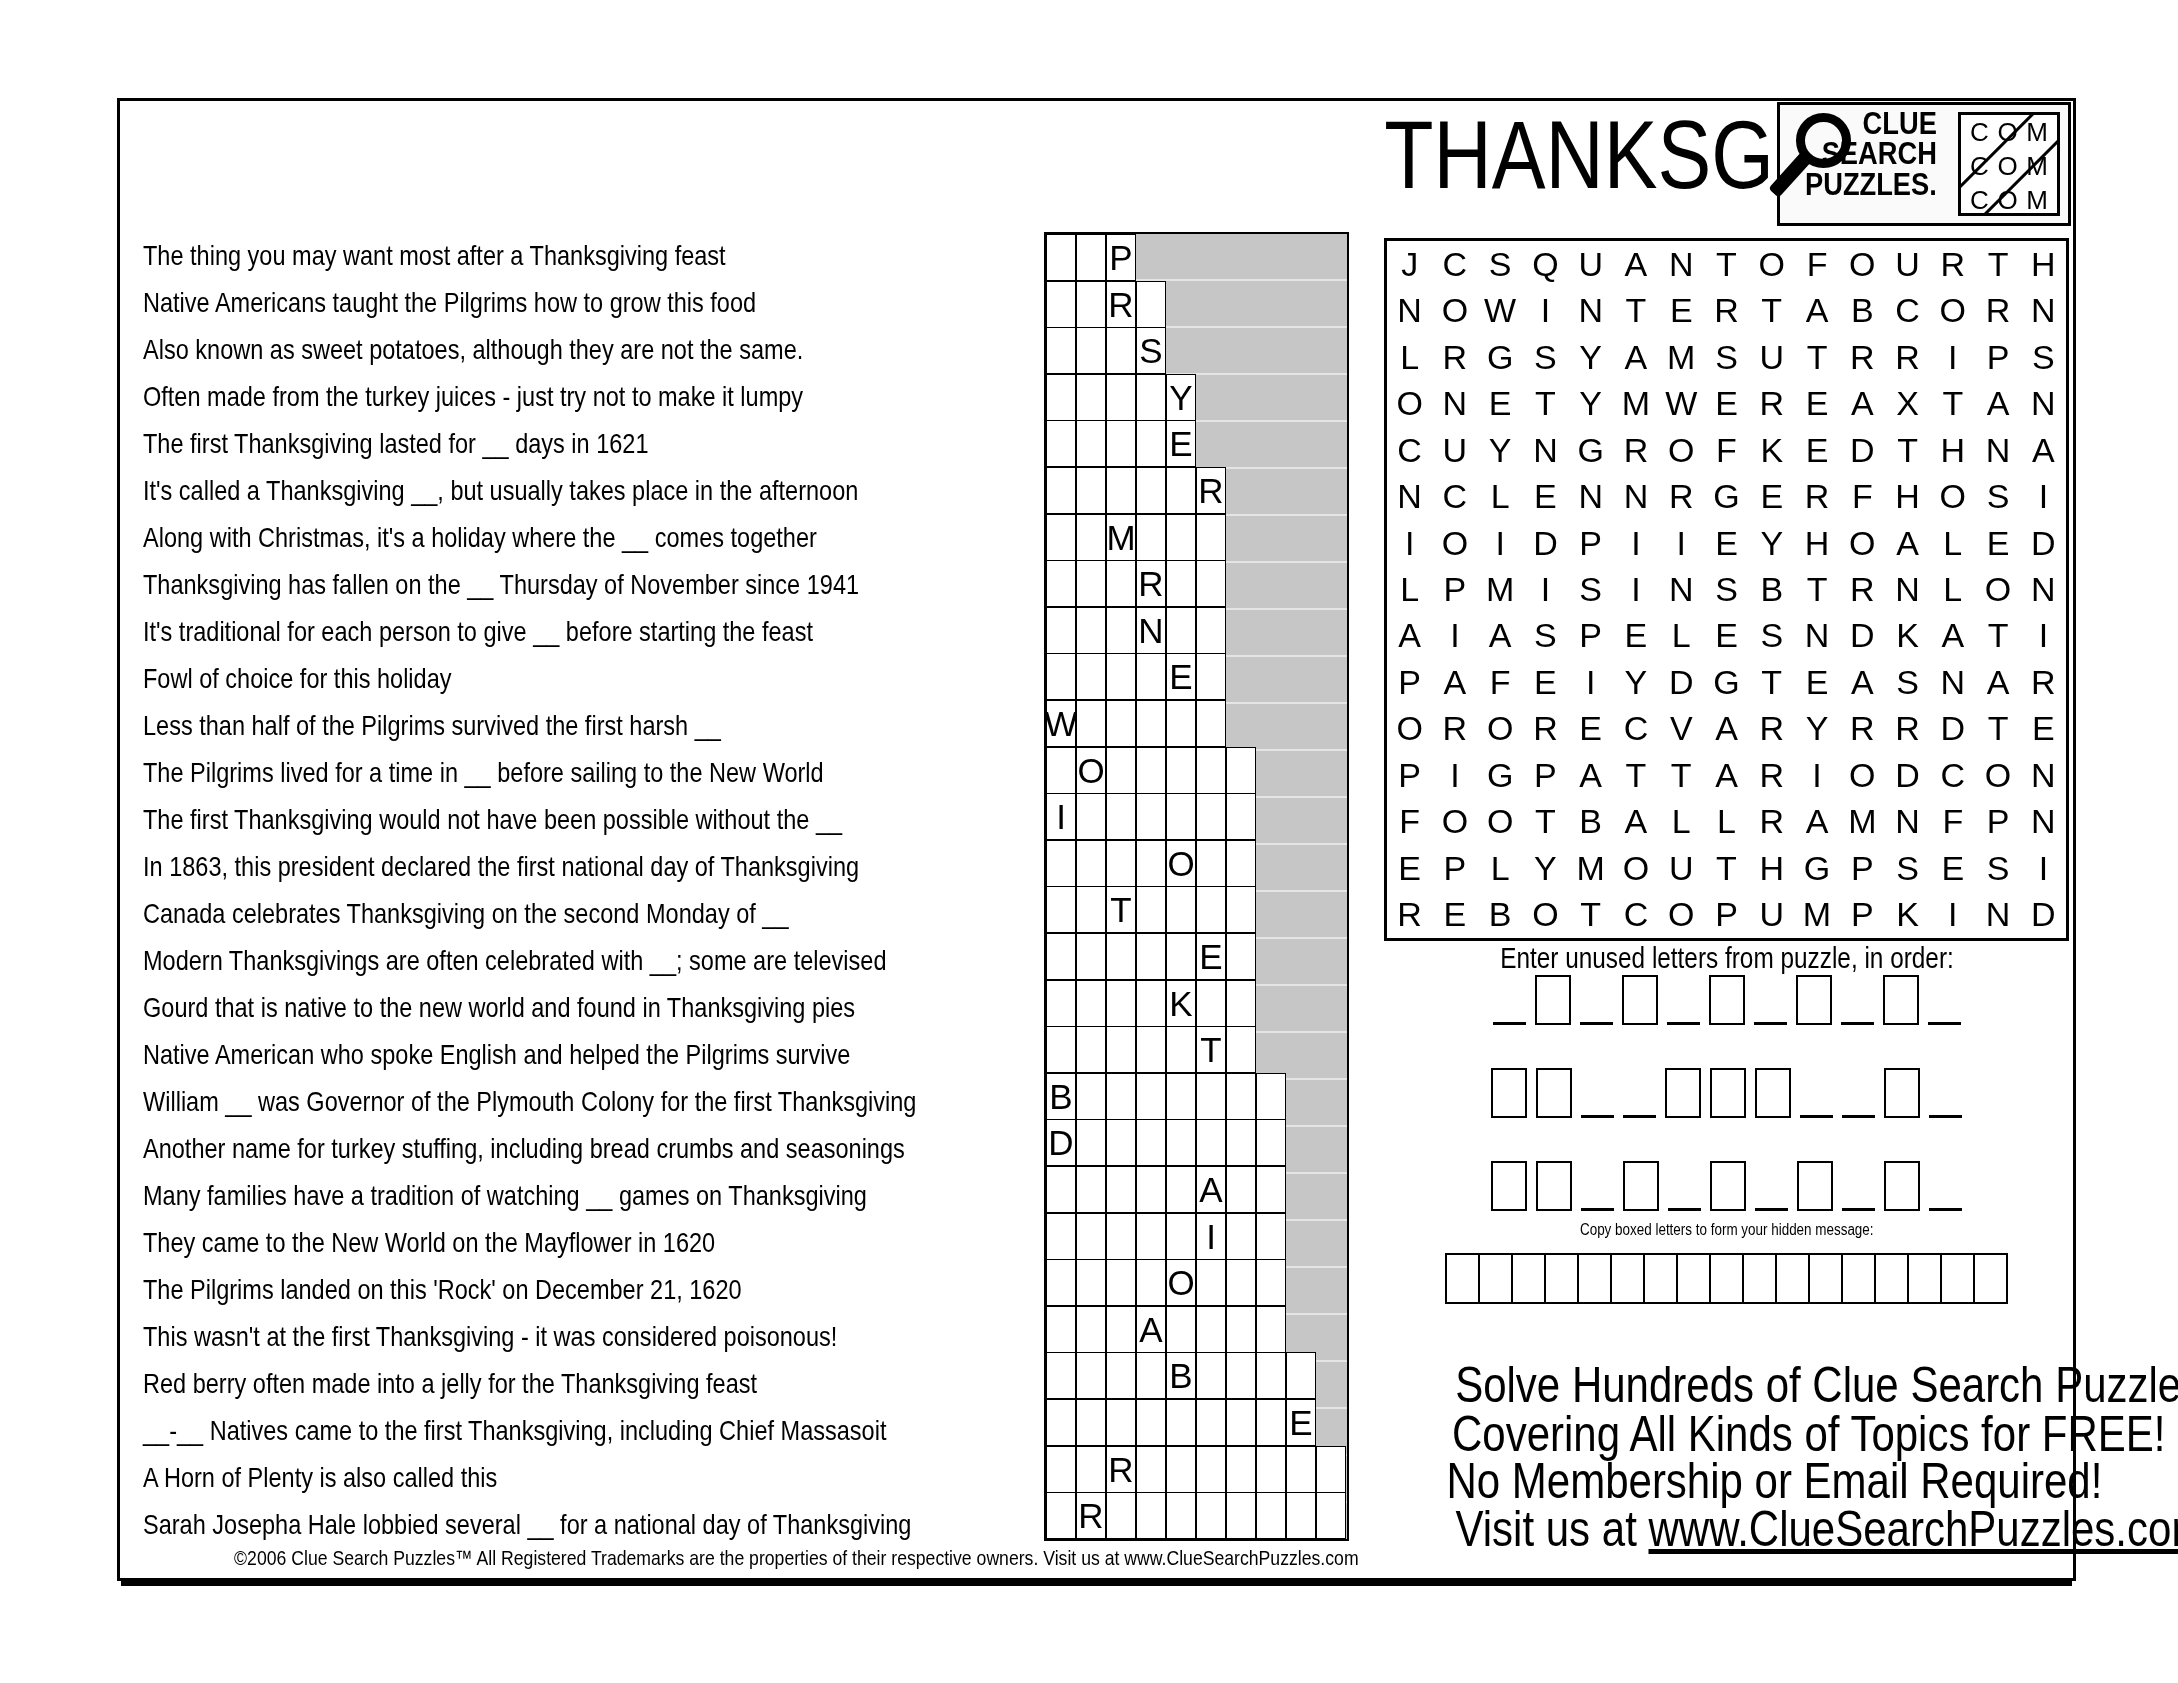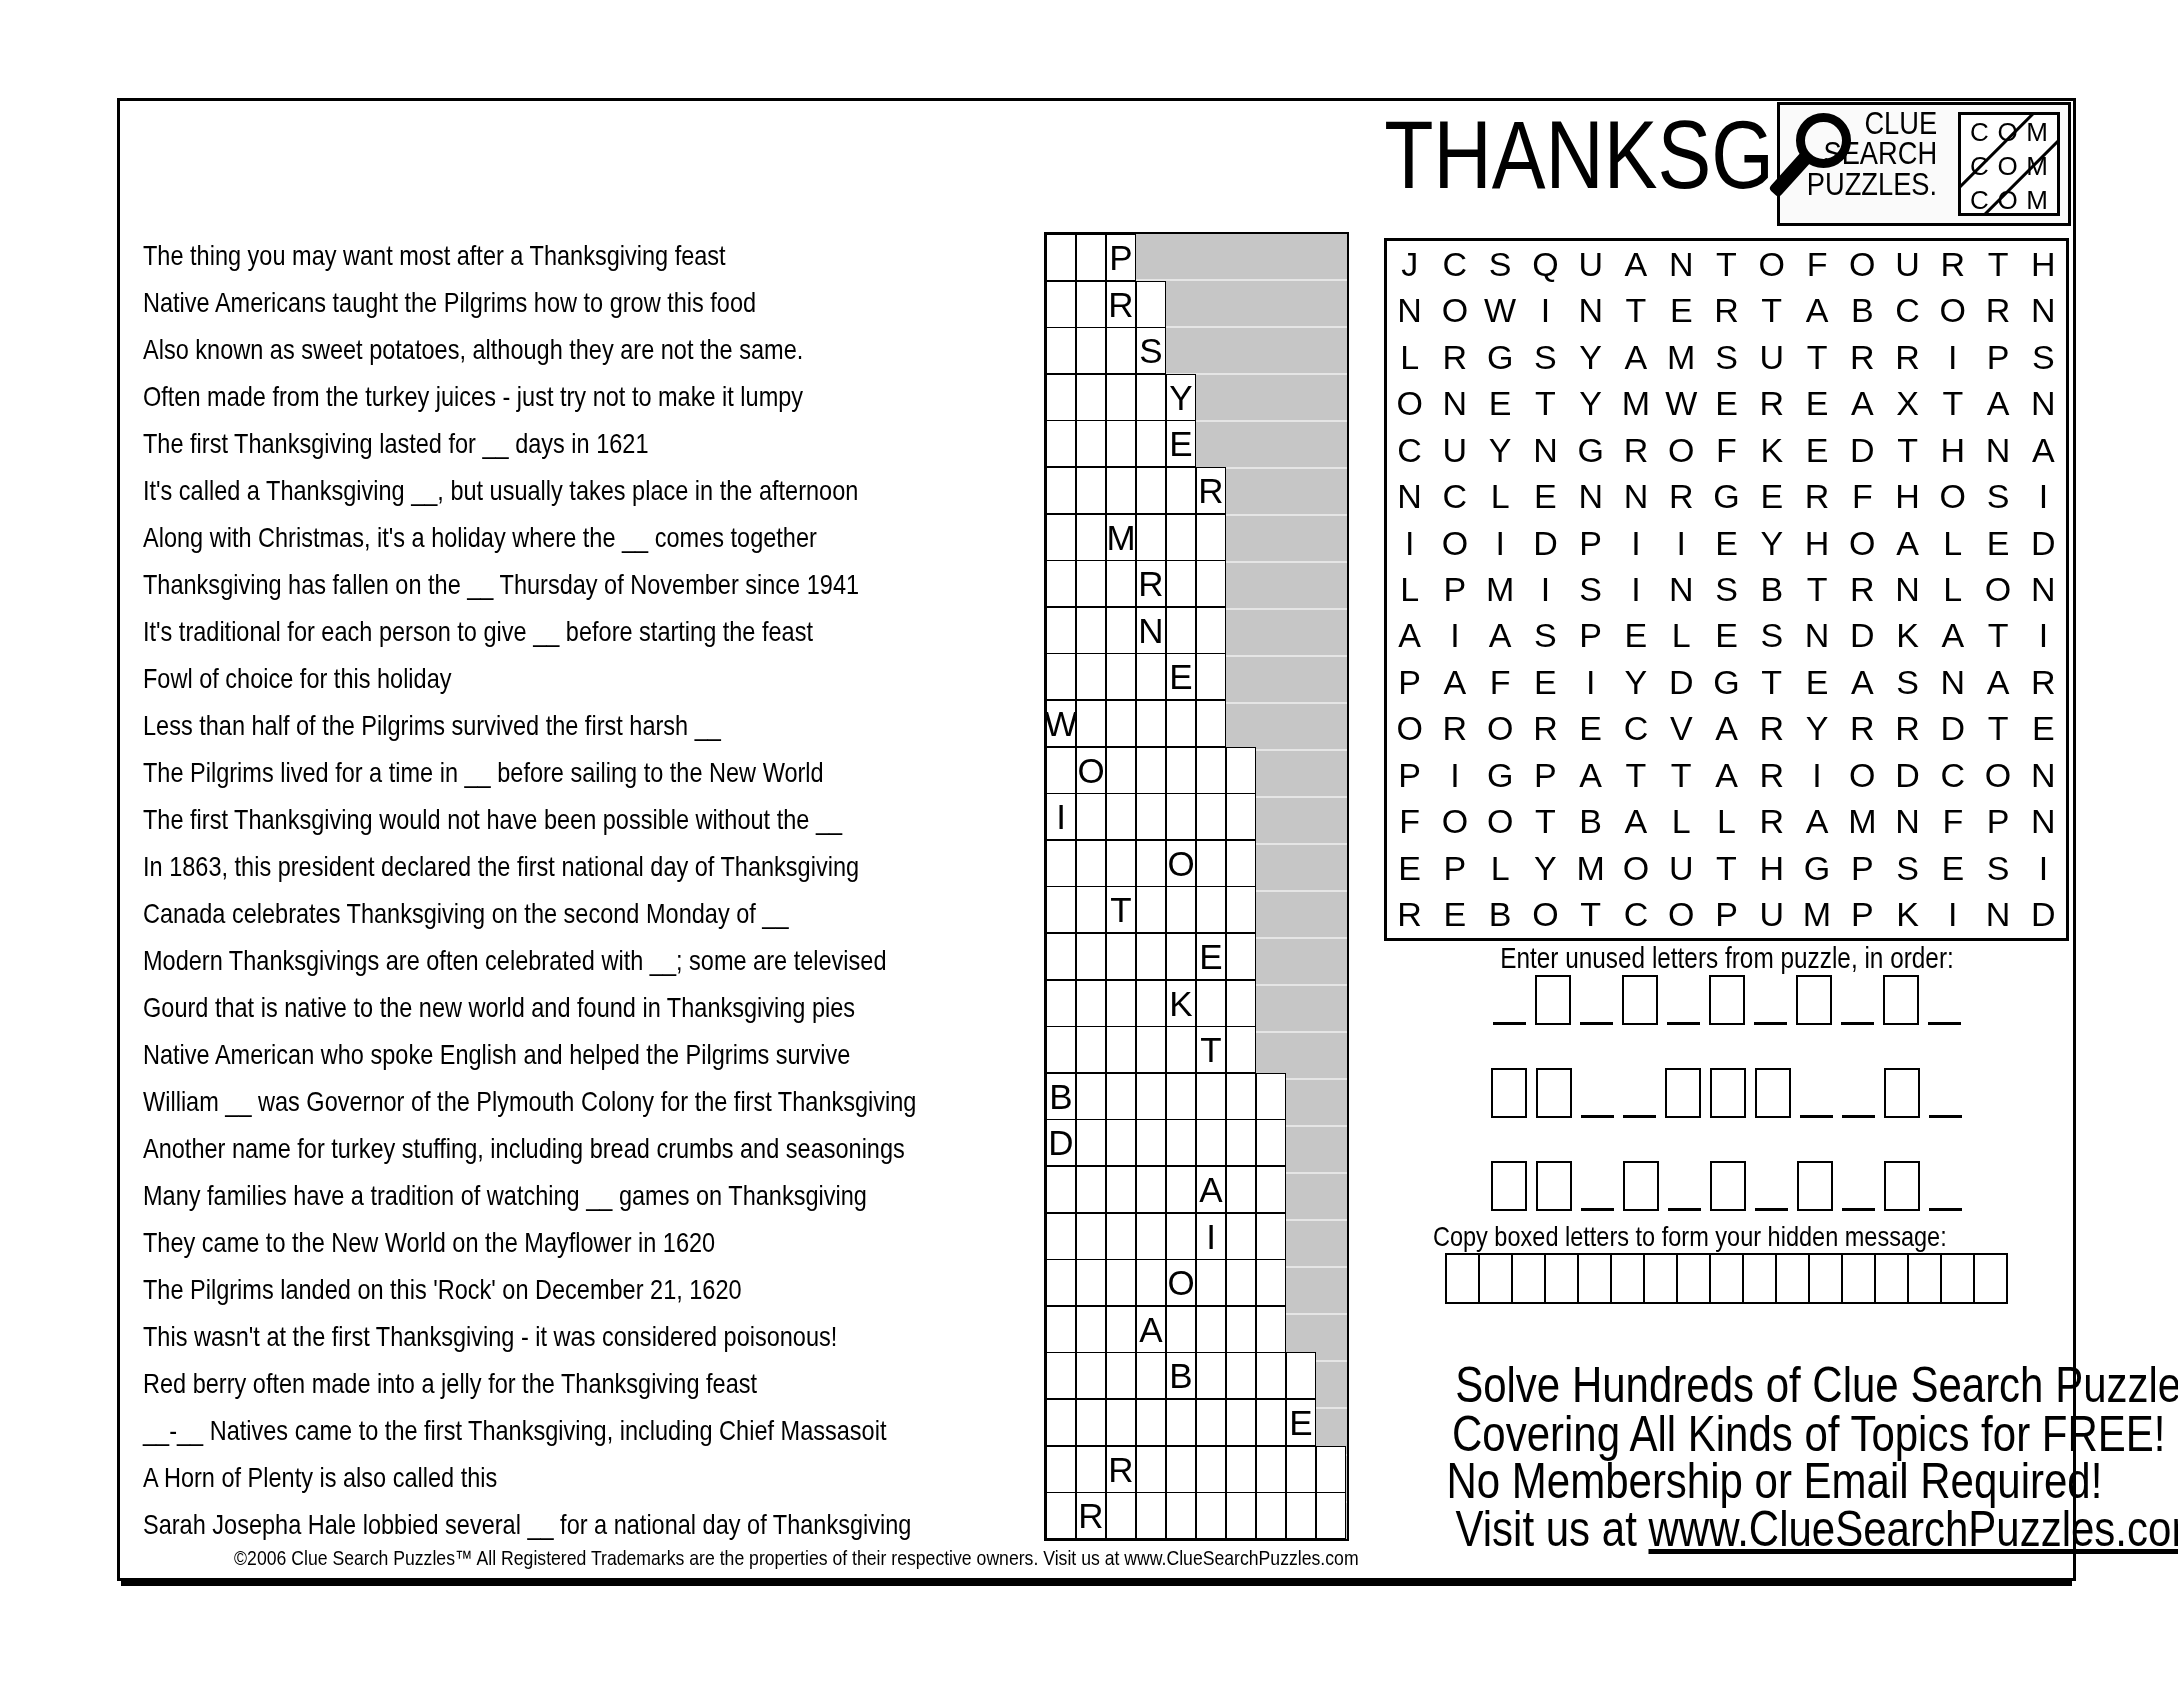--- a/index.html
+++ b/index.html
@@ -14,21 +14,21 @@
   .title{position:absolute;left:117px;top:105px;width:1959px;text-align:right;
          font-size:96px;line-height:1.05;}
 
   
   .logo{position:absolute;left:1777px;top:102px;width:294px;height:124px;
         border:3px solid #000;box-sizing:border-box;background:#fafafa;}
   .lens-ring{position:absolute;left:16px;top:8px;width:55px;height:55px;border:9px solid #000;
         border-radius:50%;box-sizing:border-box;}
   .lens-handle{position:absolute;left:20px;top:51px;width:14px;height:50px;background:#000;
         border-radius:4px;transform:rotate(42deg);transform-origin:top center;}
-  .logo-text{position:absolute;right:131px;top:4px;text-align:right;font-weight:normal;
+  .logo-text{position:absolute;right:131px;top:4px;text-align:right;font-weight:bold;
         font-size:31px;line-height:0.98;}
   .com-box{position:absolute;right:8px;top:7px;width:102px;height:104px;border:3px solid #000;
         box-sizing:border-box;overflow:hidden;background:#fff;}
   .com-row{display:flex;justify-content:space-between;padding:1px 9px 0 9px;font-size:26px;
         font-weight:500;line-height:33px;}
   .com-loop{position:absolute;left:50%;top:50%;width:139px;height:34px;border:3px solid #000;
         border-radius:20px;transform:translate(-50%,-50%) rotate(-45deg);}
 
   
   .clues{position:absolute;left:136px;top:232px;margin-left:7px;}
@@ -50,21 +50,21 @@
       box-sizing:border-box;display:flex;flex-direction:column;background:#fff;}
   .ws-row{flex:1;display:flex;}
   .ws-cell{flex:1;display:flex;align-items:center;justify-content:center;font-size:34px;}
 
   
   .rp-label1{position:absolute;left:1384px;top:942px;width:685px;text-align:center;font-size:29px;}
   .blank-row{position:absolute;left:1384px;width:685px;height:51px;display:flex;
       justify-content:center;align-items:flex-end;gap:9px;}
   .slot-box{width:36px;height:50px;border:2px solid #000;box-sizing:border-box;background:#fff;}
   .slot-underscore{width:33px;height:50px;border-bottom:3px solid #000;box-sizing:border-box;}
-  .copy-label{position:absolute;left:1384px;top:1221px;width:685px;text-align:left;font-size:28px;}
+  .copy-label{position:absolute;left:1384px;top:1221px;width:685px;text-align:center;font-size:16px;}
   .strip{position:absolute;left:1384px;top:1253px;width:685px;display:flex;justify-content:center;}
   .strip-box{width:35px;height:51px;border:2px solid #000;box-sizing:border-box;margin-left:-2px;
       background:#fff;}
   .strip-box:first-child{margin-left:0;}
 
   .promo{position:absolute;left:1384px;width:685px;text-align:center;font-size:50px;}
   .promo a{color:#000;text-decoration:underline;}
   .copyright{position:absolute;left:127px;top:1546px;width:1252px;text-align:center;font-size:21px;}
 </style>
 </head>

